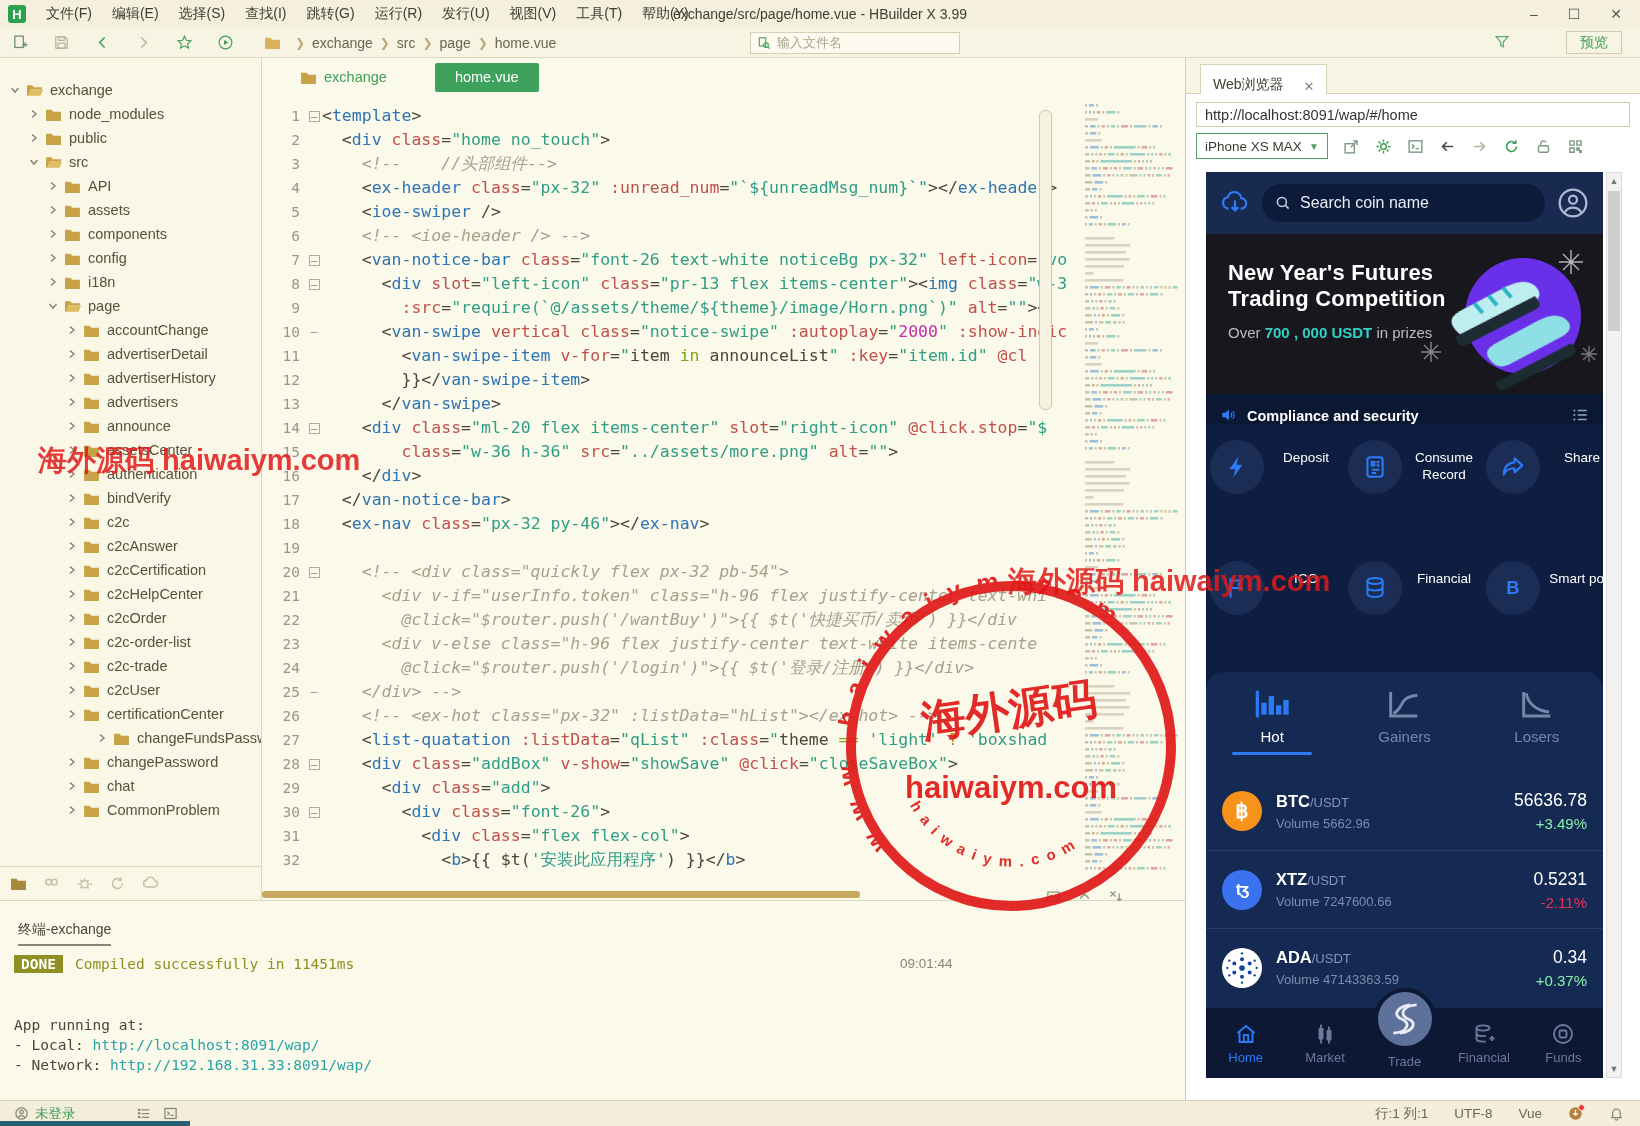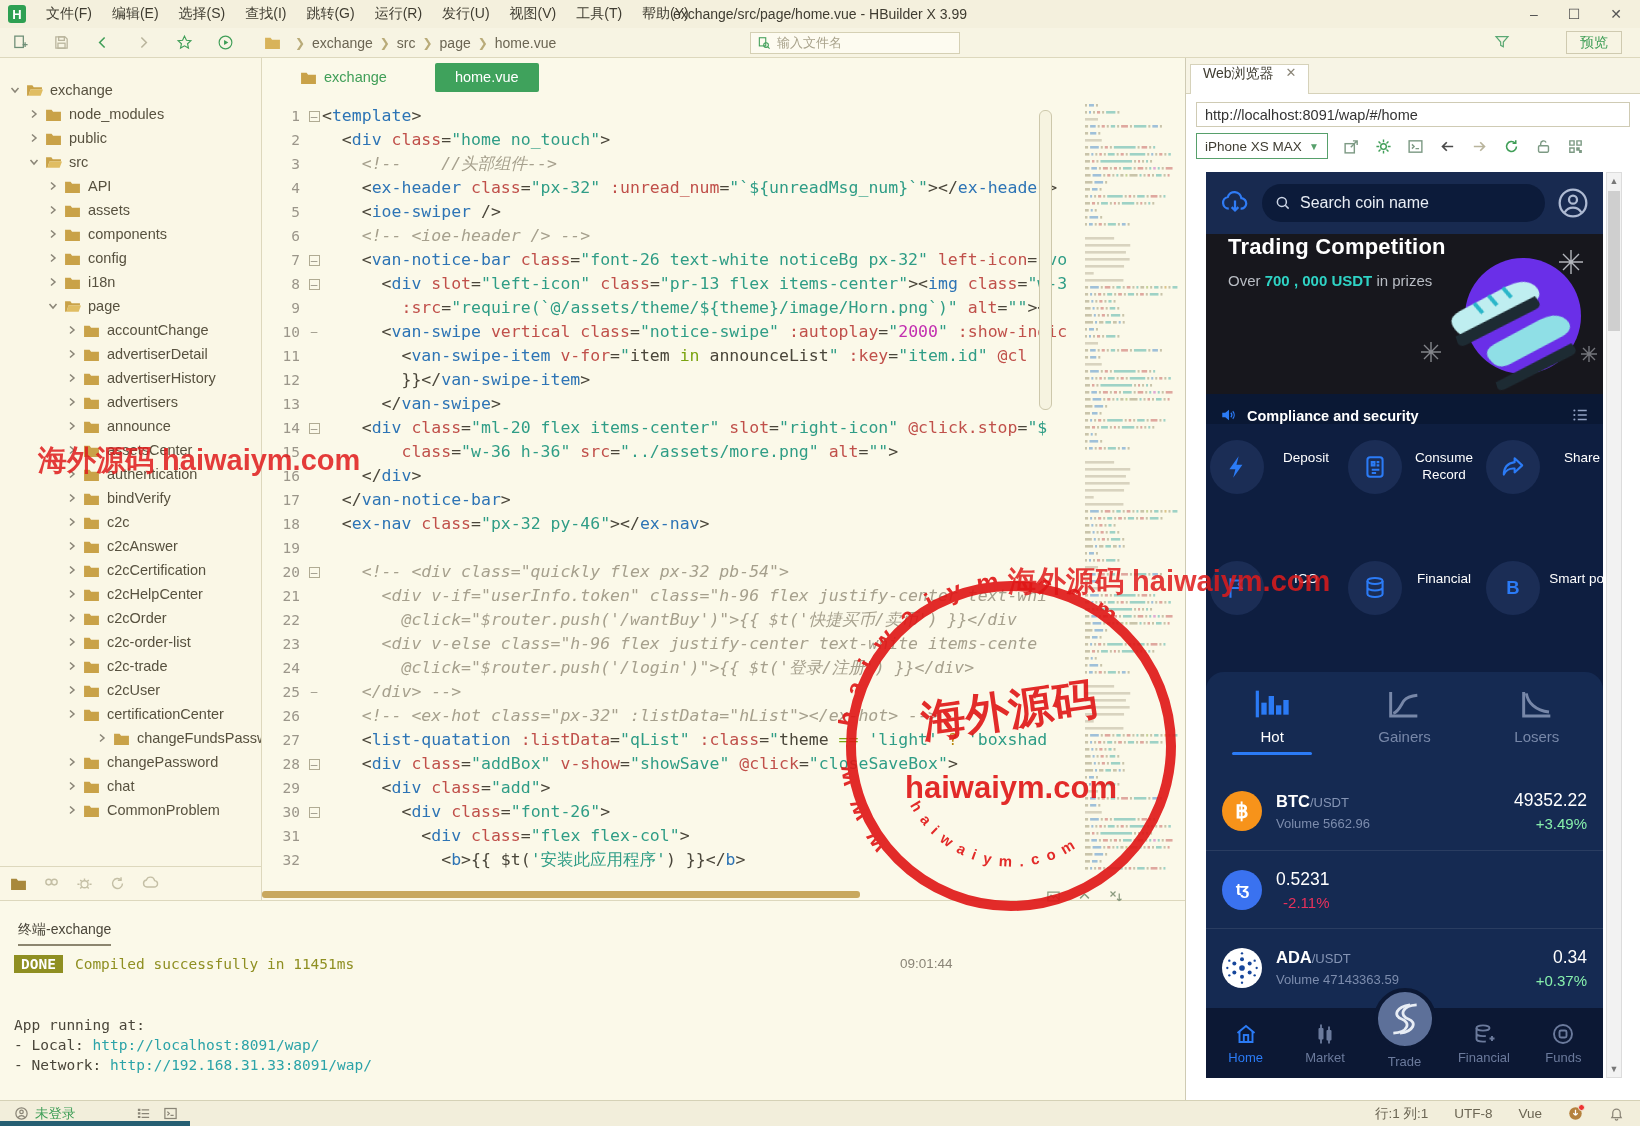--- a/index.html
+++ b/index.html
@@ -65,21 +65,21 @@
 #statusbar{position:absolute;left:0;top:1100px;width:1640px;height:26px;background:#f2eedb;border-top:1px solid #d5d1b6;display:flex;align-items:center;font-size:13.5px;color:#6b6553}
 #statusbar .ic{width:15px;height:15px;color:#8a8577}
 #login-label{color:#3f9e57;margin:0 0 0 6px}
 #sb-right{position:absolute;right:16px;display:flex;align-items:center;gap:26px}
 #update-ic{position:relative;width:16px;height:16px}
 #update-ic .dot{position:absolute;right:-2px;top:-2px;width:7px;height:7px;border-radius:50%;background:#e33;border:1px solid #f2eedb}
 #taskbar-strip{position:absolute;left:0;top:1121px;width:190px;height:5px;background:#265f72}
 
 #rightpanel{position:absolute;left:1185px;top:58px;width:455px;height:1042px;background:#fff;border-left:1px solid #cfcbb4}
 #rp-tabbar{height:36px;border-bottom:1px solid #d6d2ba;background:#f7f4e5;display:flex;align-items:flex-end}
-#rp-tab{margin-left:4px;height:30px;background:#fff;border:1px solid #d6d2ba;border-bottom:none;display:flex;align-items:flex-start;gap:12px;padding:0 12px;font-size:14px;color:#3f3c31;position:relative;top:1px}
+#rp-tab{margin-left:14px;height:30px;background:#fff;border:1px solid #d6d2ba;border-bottom:none;display:flex;align-items:flex-end;gap:20px;padding:0 12px;font-size:14px;color:#3f3c31;position:relative;top:1px}
 #rp-tab .x{color:#8a8577;font-size:13px;cursor:pointer}
 #rp-url{margin:8px 10px 0;height:25px;border:1px solid #cfcbb4;display:flex;align-items:center;padding-left:8px;font-size:14.5px;color:#333}
 #rp-devrow{margin:6px 10px 0;height:26px;display:flex;align-items:center;gap:15px}
 #device-select{width:132px;height:26px;border:1px solid #57a06b;display:flex;align-items:center;justify-content:space-between;padding:0 8px;font-size:13.5px;color:#3f3c31}
 #device-select .dd{color:#57a06b;font-size:10px}
 .rp-ic{width:17px;height:17px;color:#7d9a84}
 .rp-ic.green{color:#3f9e57}.rp-ic.dark{color:#4a4a4a}.rp-ic.gray{color:#b9b49c}
 
 #phone{position:absolute;left:20px;top:114px;width:397px;height:906px;background:#0e1e40;overflow:hidden;color:#fff}
 #ph-header{height:62px;background:#182a50;display:flex;align-items:center;padding:0 14px;gap:12px}
@@ -1608,20 +1608,21 @@
             </g>
         </g>
         <g transform="rotate(-18 120 85)">
           <path d="M62 78q-6-14 10-17l52-9q22-3 28 10 5 12-12 15l-60 10q-14 2-18-9z" fill="#bfeef0"></path>
           <path d="M60 84l88-14 2 7q1 5-6 6l-76 12q-7 1-8-4z" fill="#1d2b33"></path>
           <path d="M88 58l5 12M104 55l5 12M120 52l5 12" stroke="#2ab6c9" stroke-width="4" fill="none"></path>
           <path d="M78 96q-6-12 9-15l50-9q20-3 26 9 5 11-11 14l-57 10q-13 2-17-9z" fill="#8fdfe6" transform="translate(8,22)"></path>
           <path d="M84 140l84-14 2 6q1 5-6 6l-72 11q-7 1-8-3z" fill="#1d2b33"></path>
         </g>
       </svg>
+      <div id="banner-t1">New Year's Futures</div>
       <div id="banner-t2">Trading Competition</div>
       <div id="banner-sub">
         <span>Over </span><span class="amt">700 , 000 USDT</span><span> in prizes</span>
       </div>
     </div>
     <div id="compliance">
       <span class="ic" style="width:18px;height:18px">
           <svg viewBox="0 0 24 24">
             <path d="M3 9v6h4l5 4V5L7 9z" fill="#2b7bf6"></path>
             <path d="M14.5 9a4.5 4.5 0 010 6M17 7a7.5 7.5 0 010 10" stroke="#2b7bf6" stroke-width="1.6" fill="none"></path>
@@ -1763,27 +1764,31 @@
       <div id="coin-list">
           <div class="coin-row">
             <div class="coin-logo" style="background: rgb(247, 147, 26);">
               <span style="color:#fff;font-size:21px;font-weight:bold">฿</span>
             </div>
             <div class="coin-main">
               <div class="coin-sym">BTC<span class="coin-pair">/USDT</span></div>
               <div class="coin-vol">Volume 5662.96</div>
             </div>
             <div class="coin-right">
-              <div class="coin-price">49352.22</div>
+              <div class="coin-price">56636.78</div>
               <div class="coin-chg up">+3.49%</div>
             </div>
           </div>
           <div class="coin-row">
             <div class="coin-logo" style="background: rgb(58, 114, 240);">
               <span style="color:#fff;font-size:17px;font-weight:bold;letter-spacing:-1px">tʒ</span>
+            </div>
+            <div class="coin-main">
+              <div class="coin-sym">XTZ<span class="coin-pair">/USDT</span></div>
+              <div class="coin-vol">Volume 7247600.66</div>
             </div>
             <div class="coin-right">
               <div class="coin-price">0.5231</div>
               <div class="coin-chg down">-2.11%</div>
             </div>
           </div>
           <div class="coin-row">
             <div class="coin-logo" style="background: rgb(255, 255, 255);">
               <svg viewBox="0 0 24 24" width="40" height="40">
                 <g fill="#16469b">

